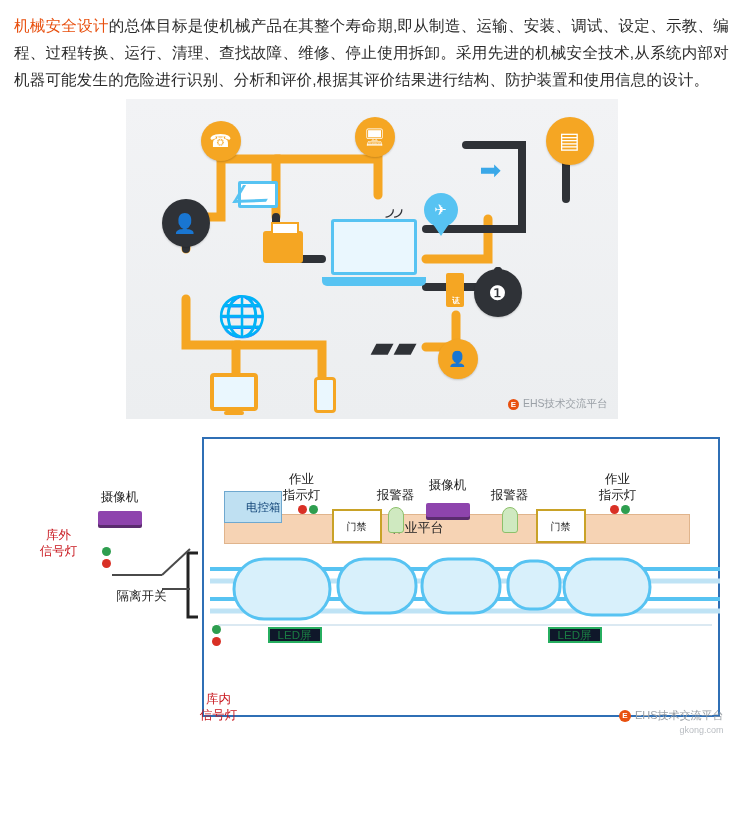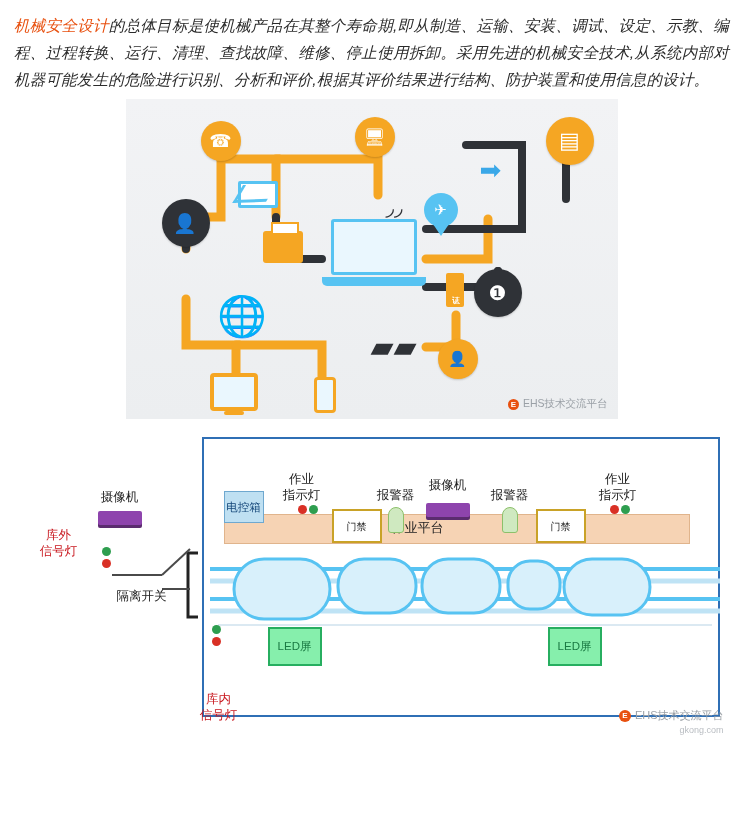--- a/index.html
+++ b/index.html
@@ -14,21 +14,20 @@
   }
   .page { width: 743px; height: 825px; position: relative; }
 
   .para {
     font-size: 15.5px;
     line-height: 27px;
     letter-spacing: 0.2px;
     color: #2b2b2b;
     padding: 0 14px;
     text-align: justify;
-    font-style: italic;
   }
   .para-1 { padding-top: 12px; }
   .kw { color: #e8500f; }
 
   
   .fig1-wrap { padding: 6px 0 0 0; display: flex; justify-content: center; }
   .fig1 {
     position: relative;
     width: 492px;
     height: 320px;
@@ -181,47 +180,47 @@
     width: 466px; height: 30px;
     background: #f6d3b4;
     border: 1px solid #e0b48c;
   }
   .plat-txt {
     position: absolute; left: 380px; top: 90px;
     font-size: 13px; color: #222;
   }
   .ecab {
     position: absolute; left: 212px; top: 62px;
-    width: 40px; height: 32px;
+    width: 58px; height: 32px;
     background: #bfe0f2;
     border: 1px solid #6fa8cf;
-    display: flex; align-items: center; justify-content: center;
+    display: flex; align-items: center; justify-content: flex-end;
     font-size: 11.5px; color: #15477a;
   }
   .gate {
     position: absolute;
     width: 50px; height: 34px;
     border: 2px solid #c9a227;
     background: #fff;
     display: flex; align-items: center; justify-content: center;
     font-size: 10px; line-height: 11px; color: #222;
     text-align: center;
   }
   .cam {
     position: absolute;
     width: 44px; height: 14px;
     background: #8e44ad;
     border-radius: 2px;
     box-shadow: 0 3px 0 #5b2c6f;
   }
   .led {
     position: absolute;
-    width: 54px; height: 39px;
+    width: 54px; height: 16px;
     border: 2px solid #27ae60;
-    background: #86efac;
+    background: #0f172a;
     display: flex; align-items: center; justify-content: center;
     font-size: 11.5px; color: #1a7a43;
   }
   .alarm {
     position: absolute;
     width: 16px; height: 26px;
     background: #cfe9c0;
     border: 1px solid #8cc06a;
     border-radius: 8px 8px 3px 3px;
   }

